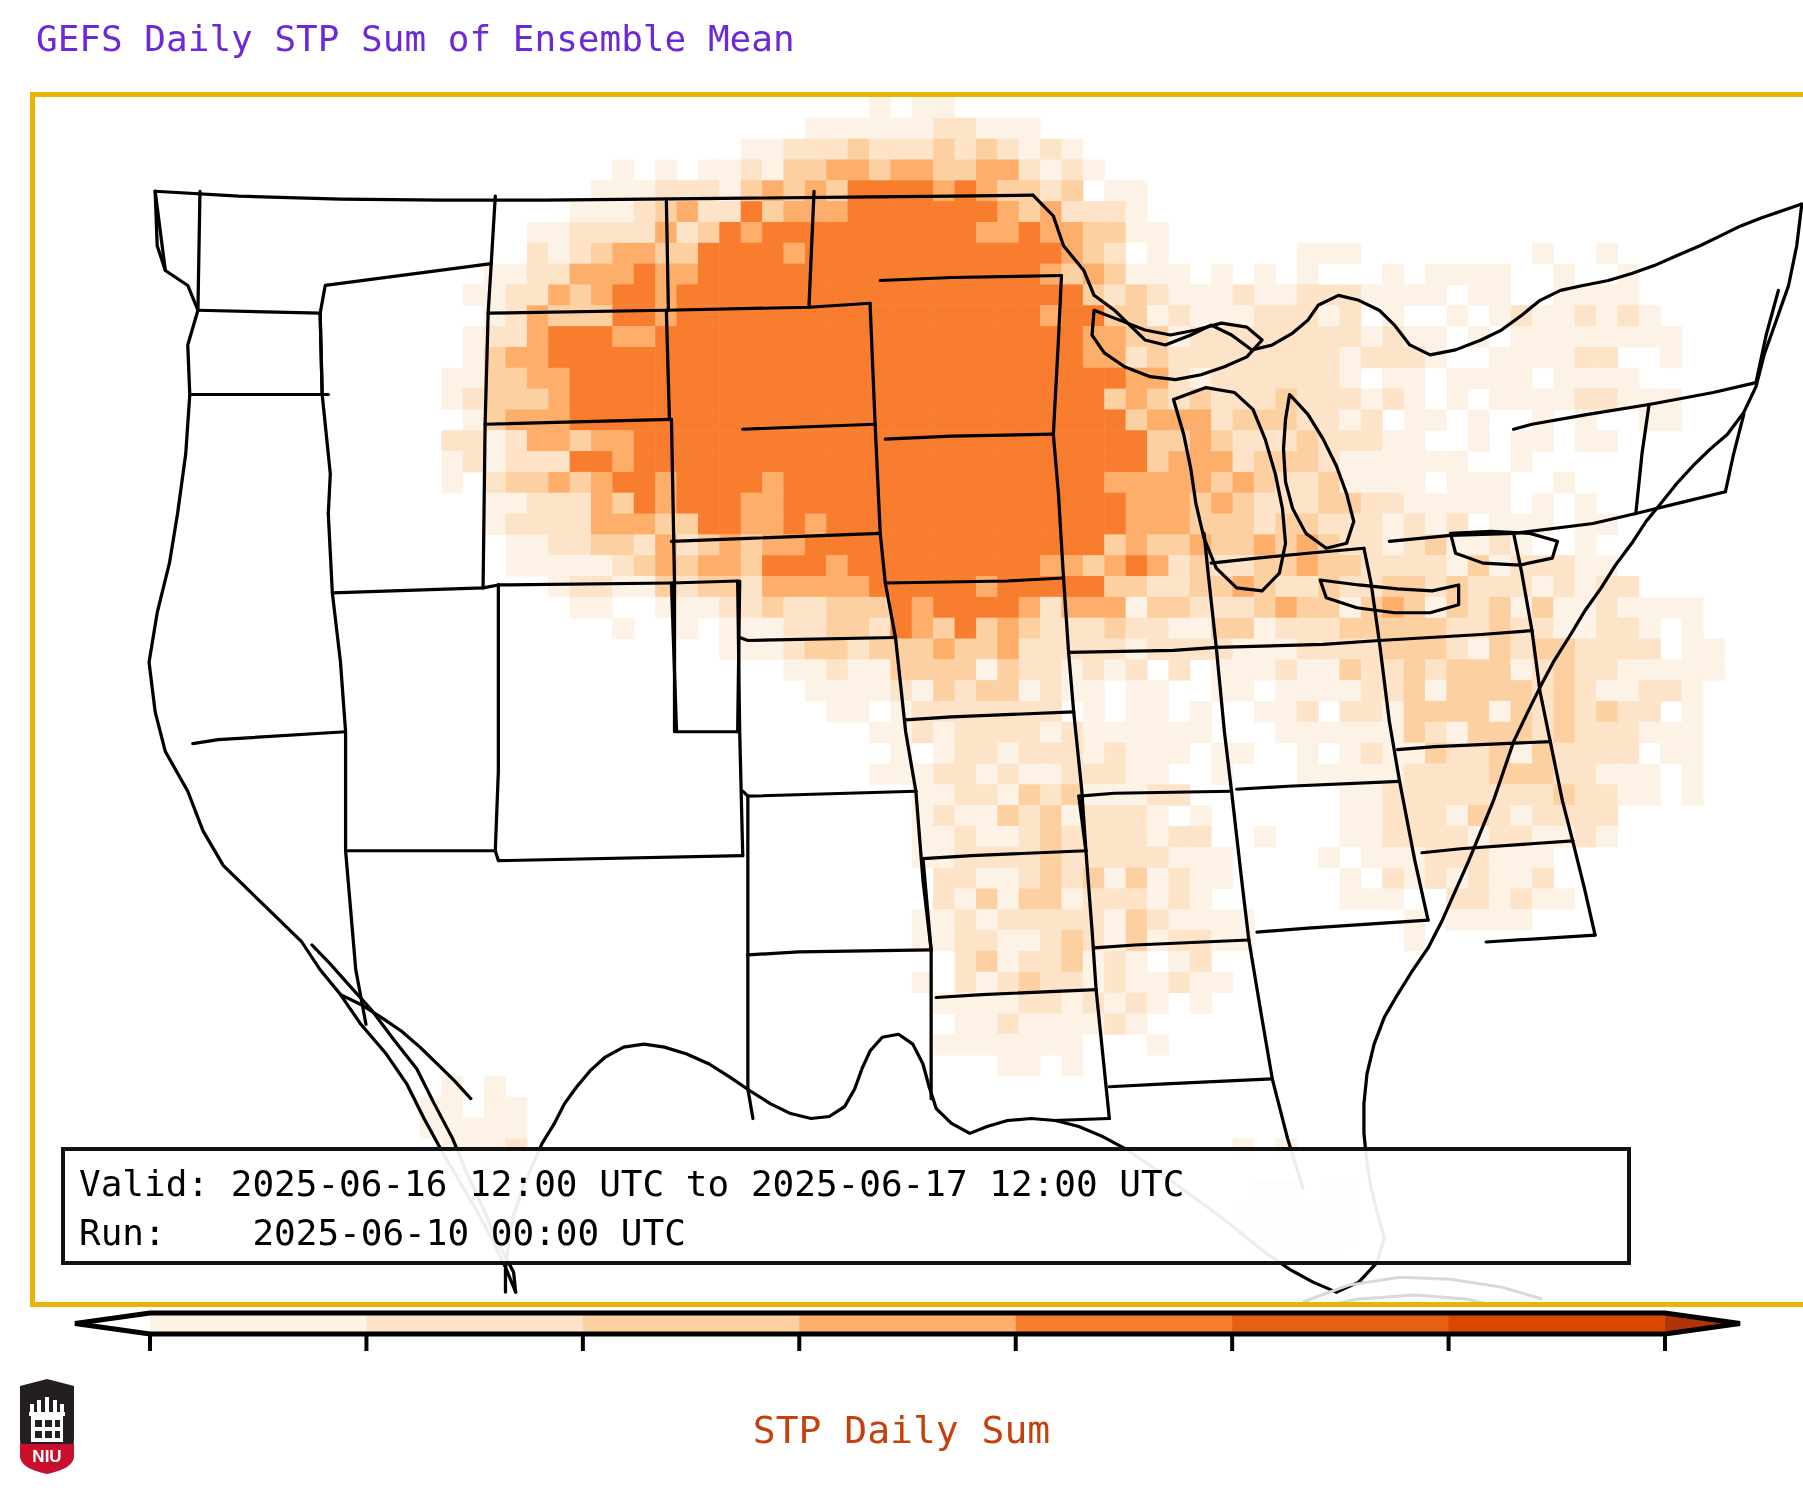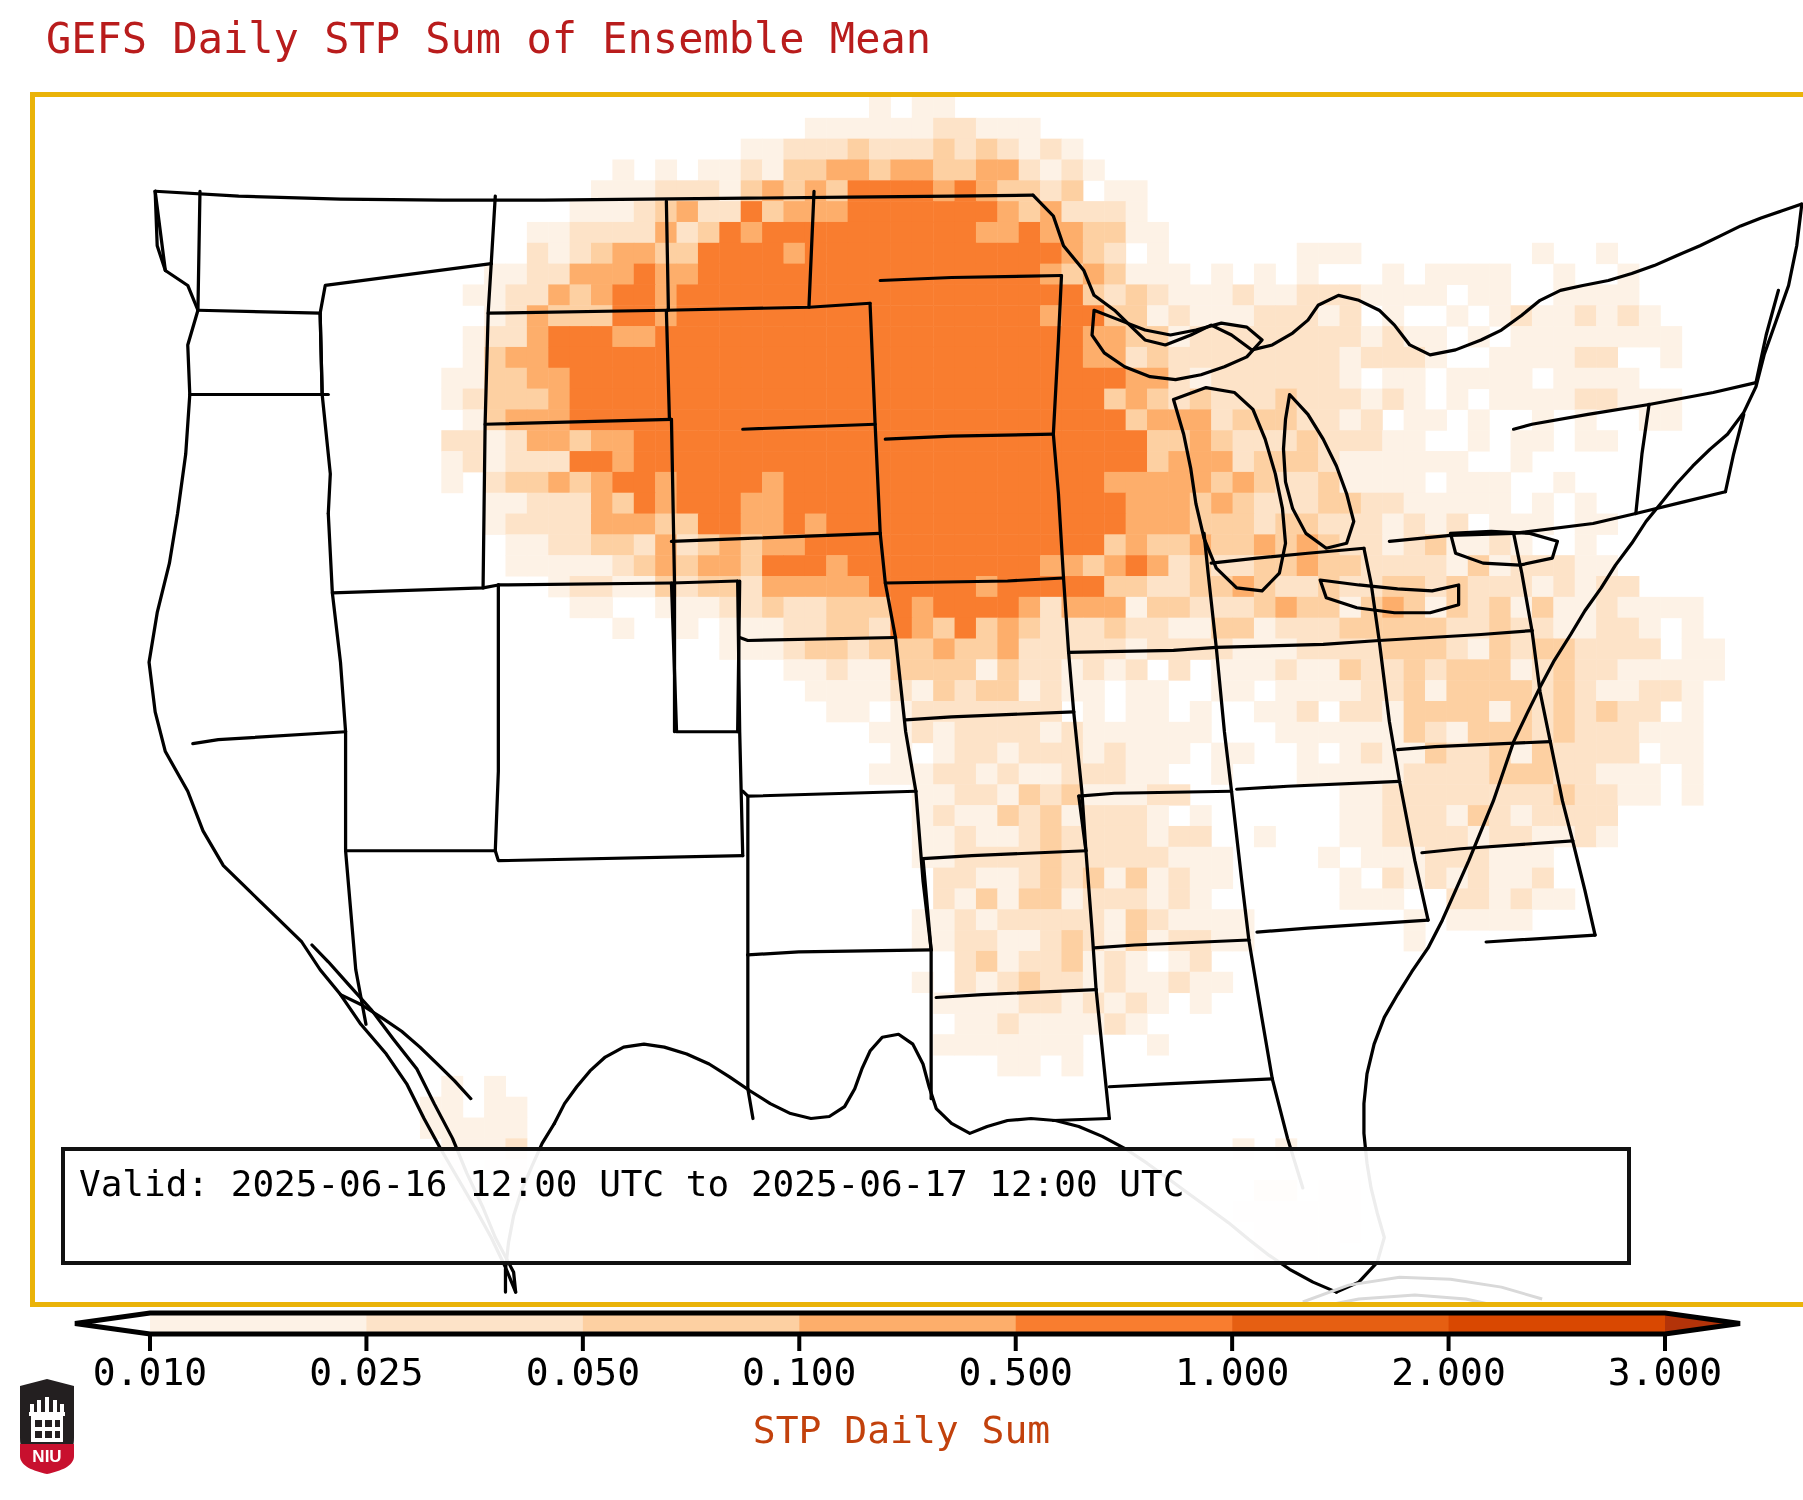--- a/index.html
+++ b/index.html
@@ -12,25 +12,25 @@
     width: 1803px;
     height: 1500px;
     background: #ffffff;
     font-family: "DejaVu Sans Mono", "Liberation Mono", monospace;
     overflow: hidden;
   }
 
   
   #title {
     position: absolute;
-    left: 46px;
+    left: 36px;
     top: 14px;
-    font-size: 42px;
+    font-size: 36px;
     line-height: 50px;
-    color: #b91c1c;
+    color: #6d28d9;
     letter-spacing: 0px;
     white-space: nowrap;
   }
 
   
   #map-frame {
     position: absolute;
     left: 30px;
     top: 92px;
     width: 1787px;
@@ -1869,20 +1869,21 @@
           </g>
         <g id="geo-lines-light" fill="none" stroke="#d9d9d9" stroke-width="3" stroke-linejoin="round">
             <path d="M1245 1215 L1290 1198 L1340 1190 L1390 1192 L1440 1200 L1480 1212"></path>
             <path d="M1250 1222 L1300 1212 L1355 1208 L1405 1212 L1450 1222"></path>
           </g>
       </g>
     </svg>
 
     <div id="info-box" style="left:26px; top:1050px;">
       <div class="info-line">Valid: 2025-06-16 12:00 UTC to 2025-06-17 12:00 UTC</div>
+      <div class="info-line">Run:    2025-06-10 00:00 UTC</div>
     </div>
   </div>
 
   <div id="cbar-wrap">
     <svg id="cbar-svg" width="1803" height="60" viewBox="0 0 1803 60">
       <g id="cbar-bands">
           <path d="M150,13 L150,34 L75,23.5 Z" fill="#ffffff"></path>
           <rect x="150" y="13" width="217.0285714285714" height="21" fill="#fdf2e6"></rect>
           <rect x="366.42857142857144" y="13" width="217.0285714285714" height="21" fill="#fde3c8"></rect>
           <rect x="582.8571428571429" y="13" width="217.0285714285714" height="21" fill="#fdd0a2"></rect>
@@ -1901,30 +1902,20 @@
           <line x1="582.8571428571429" x2="582.8571428571429" y1="34" y2="51" stroke="#000000" stroke-width="4"></line>
           <line x1="799.2857142857142" x2="799.2857142857142" y1="34" y2="51" stroke="#000000" stroke-width="4"></line>
           <line x1="1015.7142857142857" x2="1015.7142857142857" y1="34" y2="51" stroke="#000000" stroke-width="4"></line>
           <line x1="1232.142857142857" x2="1232.142857142857" y1="34" y2="51" stroke="#000000" stroke-width="4"></line>
           <line x1="1448.5714285714284" x2="1448.5714285714284" y1="34" y2="51" stroke="#000000" stroke-width="4"></line>
           <line x1="1665" x2="1665" y1="34" y2="51" stroke="#000000" stroke-width="4"></line>
         </g>
     </svg>
   </div>
 
-  <div id="cbar-ticklabels">
-      <div class="tick-label" style="left: 150px;">0.010</div>
-      <div class="tick-label" style="left: 366.429px;">0.025</div>
-      <div class="tick-label" style="left: 582.857px;">0.050</div>
-      <div class="tick-label" style="left: 799.286px;">0.100</div>
-      <div class="tick-label" style="left: 1015.71px;">0.500</div>
-      <div class="tick-label" style="left: 1232.14px;">1.000</div>
-      <div class="tick-label" style="left: 1448.57px;">2.000</div>
-      <div class="tick-label" style="left: 1665px;">3.000</div>
-    </div>
 
   <div id="cbar-axis-label">STP Daily Sum</div>
 
   <svg id="niu-logo" viewBox="0 0 62 96">
     <path d="M4 8 L31 1 L58 8 L58 60 C58 80 44 90 31 95 C18 90 4 80 4 60 Z" fill="#231f20"></path>
 
     <g fill="#ffffff">
       <rect x="14" y="26" width="4" height="10"></rect>
       <rect x="21" y="22" width="4" height="14"></rect>
       <rect x="29" y="19" width="4" height="17"></rect>

